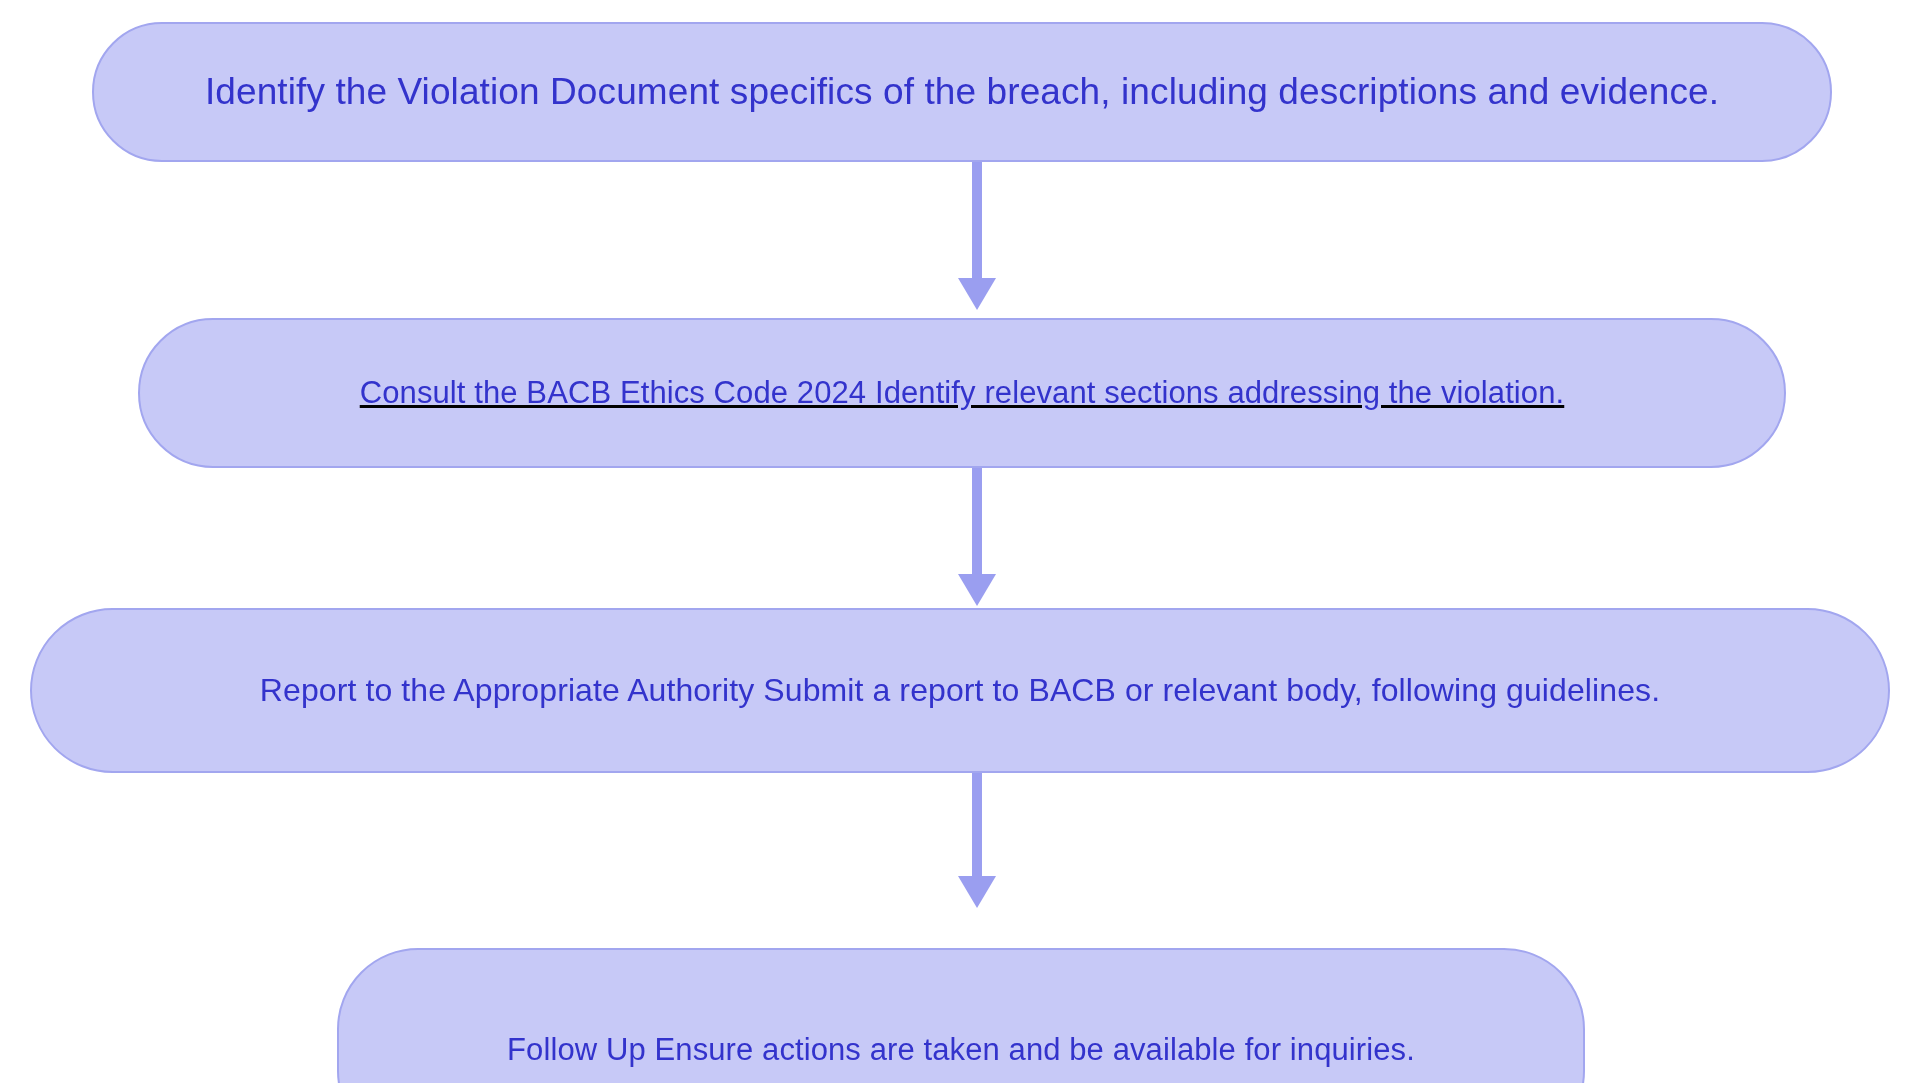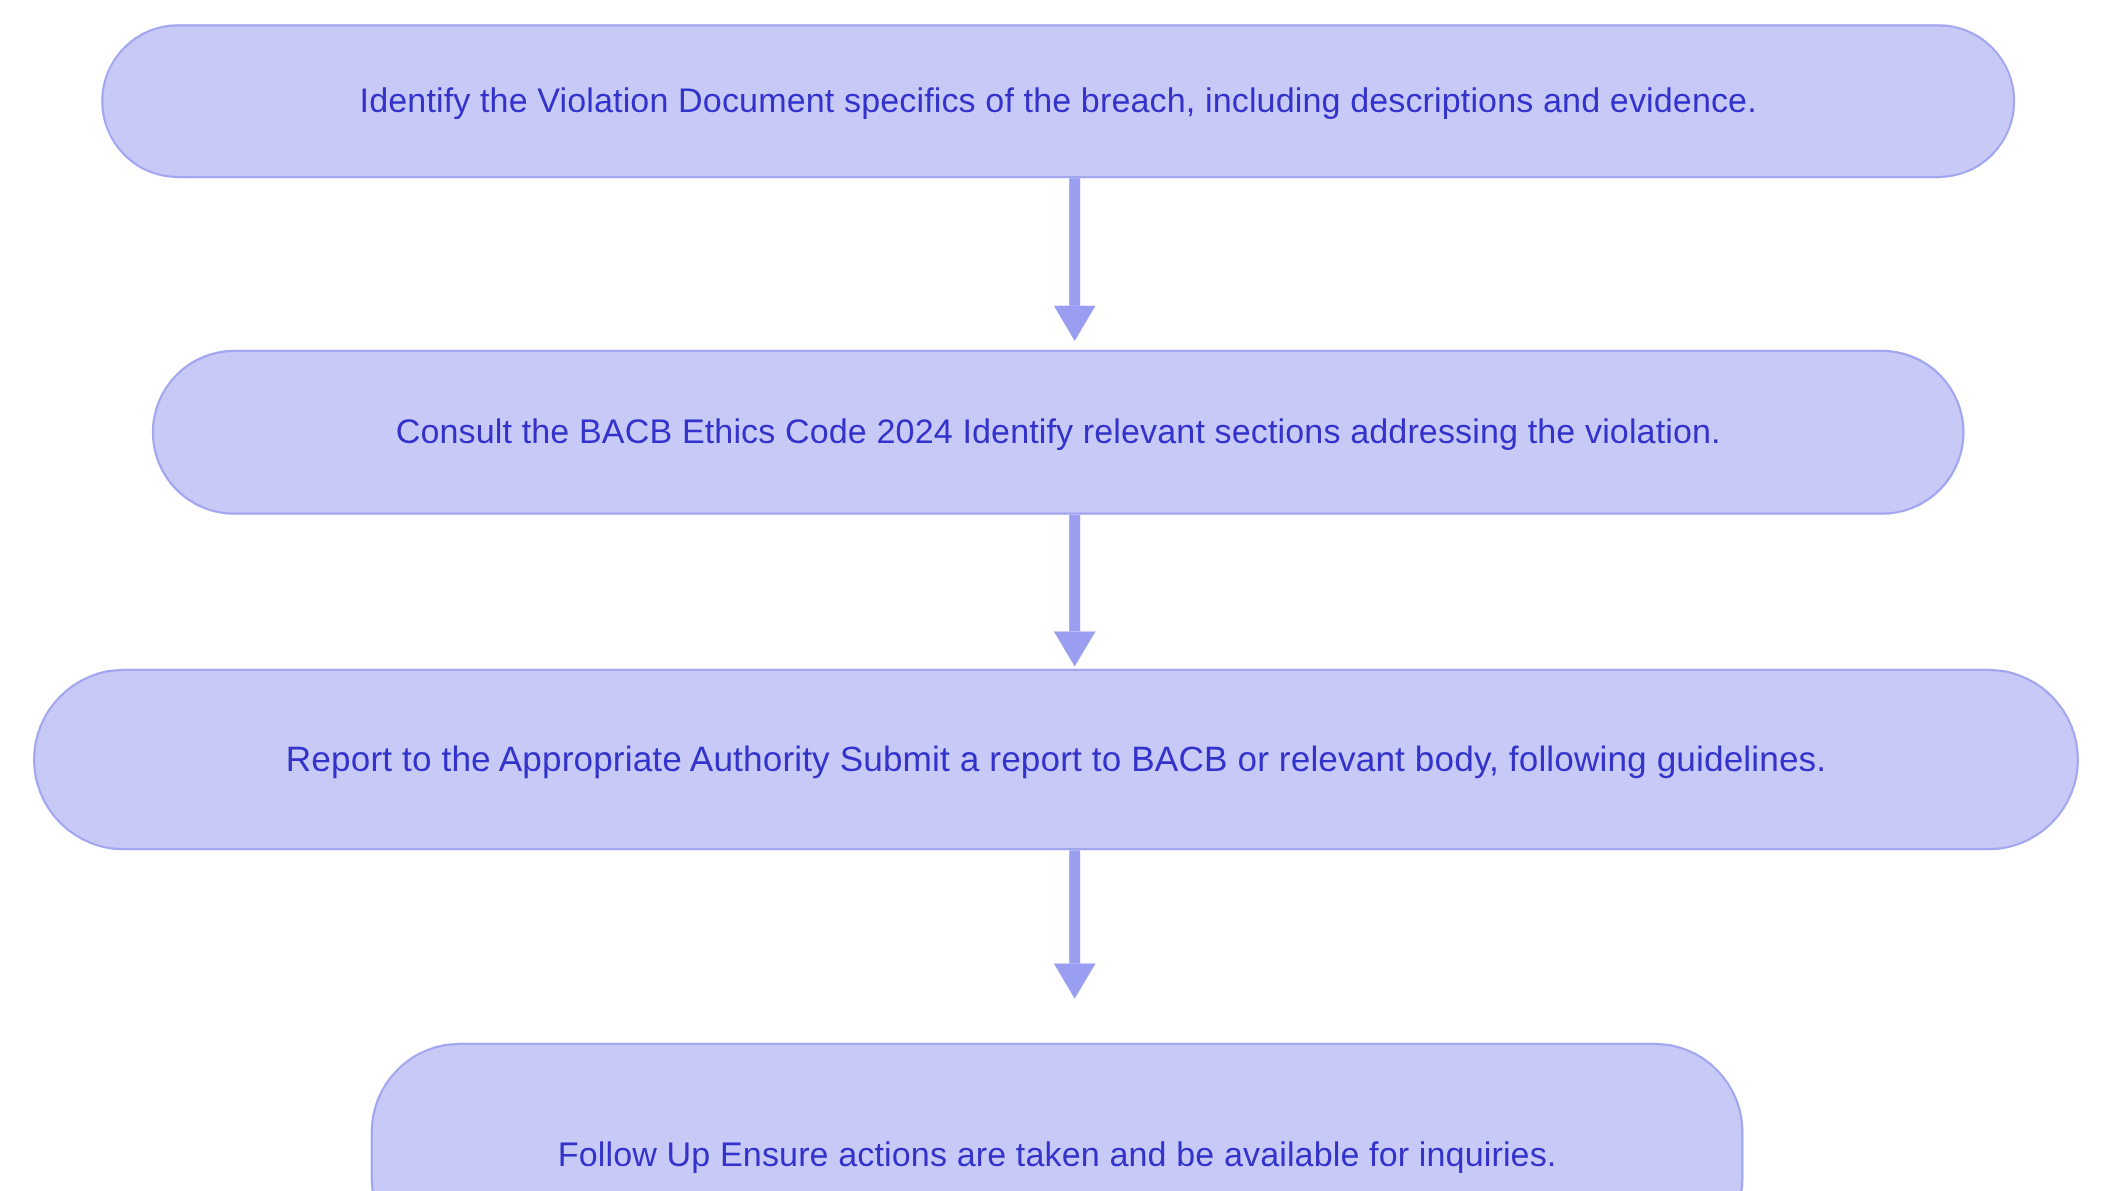--- a/index.html
+++ b/index.html
@@ -56,23 +56,23 @@
         <polygon points="958,278 996,278 977,310" fill="#9a9ef0"></polygon>
         <rect x="972" y="468" width="10" height="106" fill="#9a9ef0"></rect>
         <polygon points="958,574 996,574 977,606" fill="#9a9ef0"></polygon>
         <rect x="972" y="773" width="10" height="103" fill="#9a9ef0"></rect>
         <polygon points="958,876 996,876 977,908" fill="#9a9ef0"></polygon>
       </g>
   </svg>
 
   <div id="nodes-group">
       <div class="node" style="left: 92px; top: 22px; width: 1740px; height: 140px; background: rgb(199, 201, 247); border-color: rgb(162, 166, 239); border-radius: 70px;">
-        <span class="node-label" style="color: rgb(51, 51, 204); font-size: 31px;">Identify the Violation Document specifics of the breach, including descriptions and evidence.</span>
+        <span class="node-label" style="color: rgb(51, 51, 204); font-size: 37px;">Identify the Violation Document specifics of the breach, including descriptions and evidence.</span>
       </div>
-      <div class="node" style="left: 138px; top: 318px; width: 1648px; height: 150px; background: rgb(199, 201, 247); border-color: rgb(162, 166, 239); border-radius: 75px;">
+      <div class="node" style="left: 138px; top: 318px; width: 1648px; height: 150px; background: rgb(199, 201, 247); border-color: rgb(162, 166, 239); border-radius: 75px; text-decoration: underline;">
         <span class="node-label" style="color: rgb(51, 51, 204); font-size: 31px;">Consult the BACB Ethics Code 2024 Identify relevant sections addressing the violation.</span>
       </div>
       <div class="node" style="left: 30px; top: 608px; width: 1860px; height: 165px; background: rgb(199, 201, 247); border-color: rgb(162, 166, 239); border-radius: 82.5px;">
         <span class="node-label" style="color: rgb(51, 51, 204); font-size: 32px;">Report to the Appropriate Authority Submit a report to BACB or relevant body, following guidelines.</span>
       </div>
       <div class="node" style="left: 337px; top: 910px; width: 1248px; height: 204px; background: rgb(199, 201, 247); border-color: rgb(162, 166, 239); border-radius: 81px; margin-top: 38px;">
         <span class="node-label" style="color: rgb(51, 51, 204); font-size: 31px;">Follow Up Ensure actions are taken and be available for inquiries.</span>
       </div>
     </div>
 

